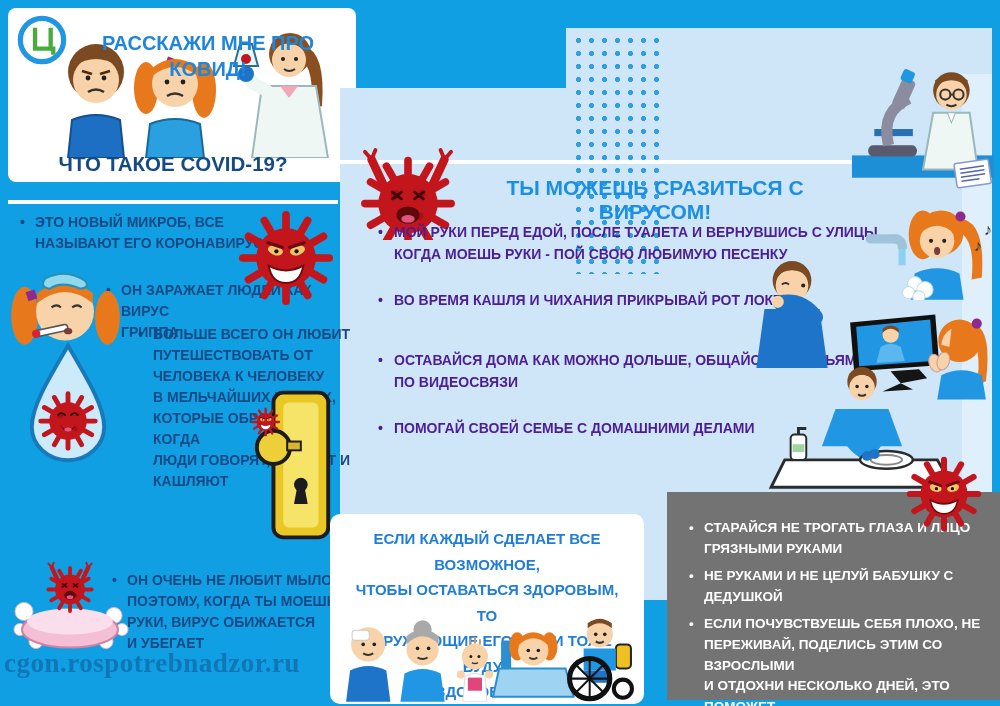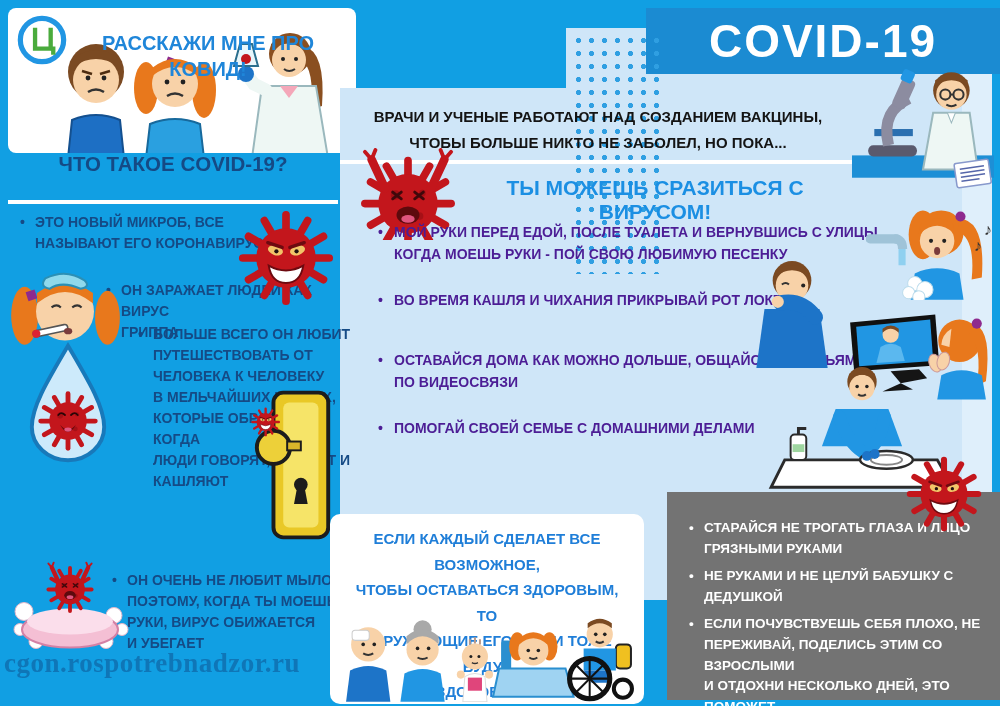--- a/index.html
+++ b/index.html
@@ -1,21 +1,21 @@
 <!DOCTYPE html>
 <html><head>
 <meta charset="utf-8">
 <style>
   html,body{margin:0;padding:0;background:#666;}
   .poster{position:relative;width:1000px;height:706px;background:#119fe3;overflow:hidden;
           font-family:"Liberation Sans","DejaVu Sans",sans-serif;font-weight:bold;}
   .abs{position:absolute;}
   .pre{white-space:pre-line;}
   
-  .card{left:8px;top:8px;width:348px;height:145px;background:#ffffff;border-radius:8px;overflow:hidden;}
+  .card{left:8px;top:8px;width:348px;height:174px;background:#ffffff;border-radius:8px;overflow:hidden;}
   .card-title{left:64px;top:22px;width:272px;text-align:center;font-size:20px;line-height:1.3;color:#1f86d9;}
   
   .panelA{left:566px;top:28px;width:426px;height:64px;background:#cfe6f8;}
   .panelB{left:340px;top:88px;width:652px;height:512px;background:#cfe6f8;}
   .strip{left:962px;top:74px;width:30px;height:526px;background:#dfeffb;}
   .band{left:646px;top:8px;width:354px;height:66px;background:#1b8bd2;display:flex;align-items:center;justify-content:center;}
   .band span{color:#fff;font-size:46px;letter-spacing:2px;}
   .dots{left:572px;top:34px;width:92px;height:240px;
         background-image:radial-gradient(circle,#2f9fe2 2.3px,rgba(0,0,0,0) 2.9px);
         background-size:13px 13px;}
@@ -153,27 +153,22 @@
       <path d="M22,16 V40 H40 V16" fill="none" stroke="#4aab3d" stroke-width="5"></path>
       <path d="M40,40 h3 v7" fill="none" stroke="#4aab3d" stroke-width="5"></path>
     </svg>
     <div class="abs card-title pre">РАССКАЖИ МНЕ ПРО
 КОВИД!</div>
   </div>
 
   <div class="abs panelA"></div>
   <div class="abs panelB"></div>
   <div class="abs strip"></div>
-  <div class="abs band">
-    <span>COVID-19</span>
-  </div>
   <div class="abs dots"></div>
 
-  <div class="abs vaccine pre">ВРАЧИ И УЧЕНЫЕ РАБОТАЮТ НАД СОЗДАНИЕМ ВАКЦИНЫ,
-ЧТОБЫ БОЛЬШЕ НИКТО НЕ ЗАБОЛЕЛ, НО ПОКА...</div>
   <div class="abs divider"></div>
 
   <svg class="abs" style="left:360px;top:148px" width="96" height="92" viewBox="-50 -58 100 96">
       <use href="#v-wail"></use>
     </svg>
   <div class="abs fight-title">ТЫ МОЖЕШЬ СРАЗИТЬСЯ С ВИРУСОМ!</div>
 
   <div class="abs bullet pre" style="left:378px;top:222px;width:530px">МОЙ РУКИ ПЕРЕД ЕДОЙ, ПОСЛЕ ТУАЛЕТА И ВЕРНУВШИСЬ С УЛИЦЫ
 КОГДА МОЕШЬ РУКИ - ПОЙ СВОЮ ЛЮБИМУЮ ПЕСЕНКУ</div>
   <div class="abs bullet" style="left:378px;top:290px;width:530px">ВО ВРЕМЯ КАШЛЯ И ЧИХАНИЯ ПРИКРЫВАЙ РОТ ЛОКТЕМ</div>

